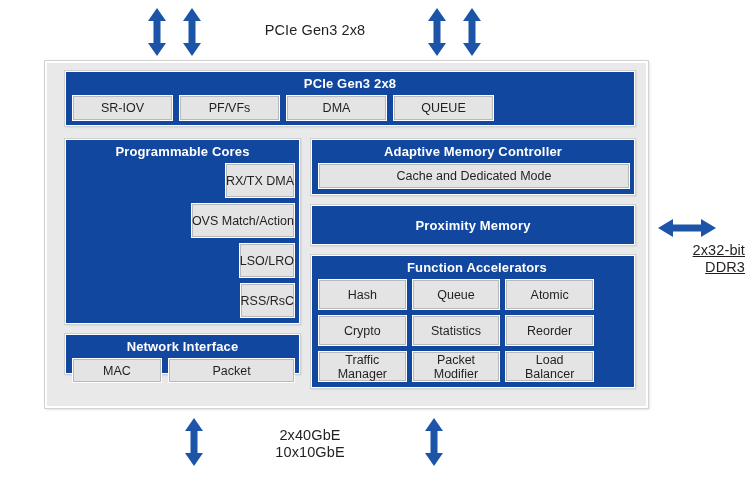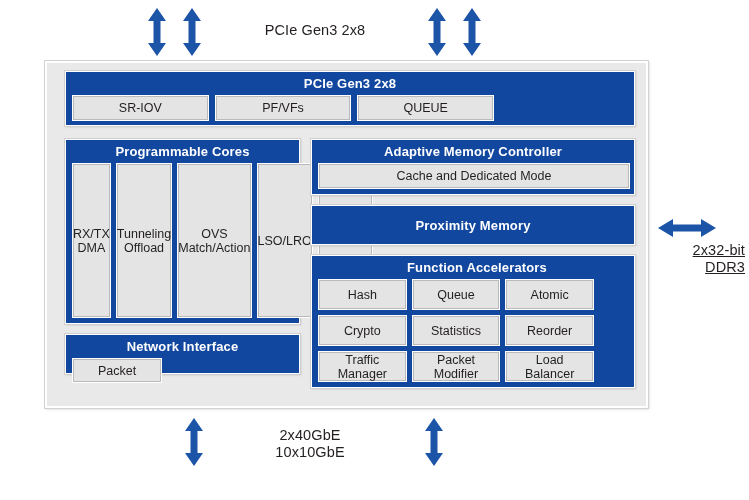--- a/index.html
+++ b/index.html
@@ -110,22 +110,23 @@
     height: 185px;
     padding-top: 4px;
   }
   #prog-cores-list {
     position: absolute;
     left: 6px;
     top: 23px;
     width: 223px;
     bottom: 5px;
     display: flex;
-    flex-direction: row;
+    flex-direction: column;
     gap: 5px;
+    align-items: flex-end;
   }
   #prog-cores-list .sub { flex: 1; }
 
   #net-iface {
     position: absolute;
     left: 18px;
     top: 271px;
     width: 235px;
     height: 40px;
     padding-top: 4px;
@@ -240,38 +241,39 @@
 <div class="ext-label" style="left:655px; top:242px; width:90px; text-align:right;text-decoration:underline;">2x32-bit
 DDR3</div>
 
 <div id="chassis">
 
   <div class="mod" id="pcie-module">
     <div class="mod-title">PCIe Gen3 2x8</div>
     <div id="pcie-sub-row">
       <div class="sub">SR-IOV</div>
       <div class="sub">PF/VFs</div>
+      <div class="sub">DMA</div>
       <div class="sub">QUEUE</div>
     </div>
   </div>
 
   <div class="mod" id="prog-cores">
     <div class="mod-title">Programmable Cores</div>
     <div id="prog-cores-list">
       <div class="sub">RX/TX DMA</div>
-      <div class="sub">Tunneling Offload</div>
       <div class="sub">OVS Match/Action</div>
       <div class="sub">LSO/LRO</div>
       <div class="sub">RSS/RsC</div>
     </div>
   </div>
 
   <div class="mod" id="net-iface">
     <div class="mod-title">Network Interface</div>
     <div id="net-iface-row">
+      <div class="sub">MAC</div>
       <div class="sub">Packet</div>
     </div>
   </div>
 
   <div class="mod" id="amc">
     <div class="mod-title">Adaptive Memory Controller</div>
     <div class="sub" id="amc-sub">Cache and Dedicated Mode</div>
   </div>
 
   <div class="mod" id="prox-mem">

